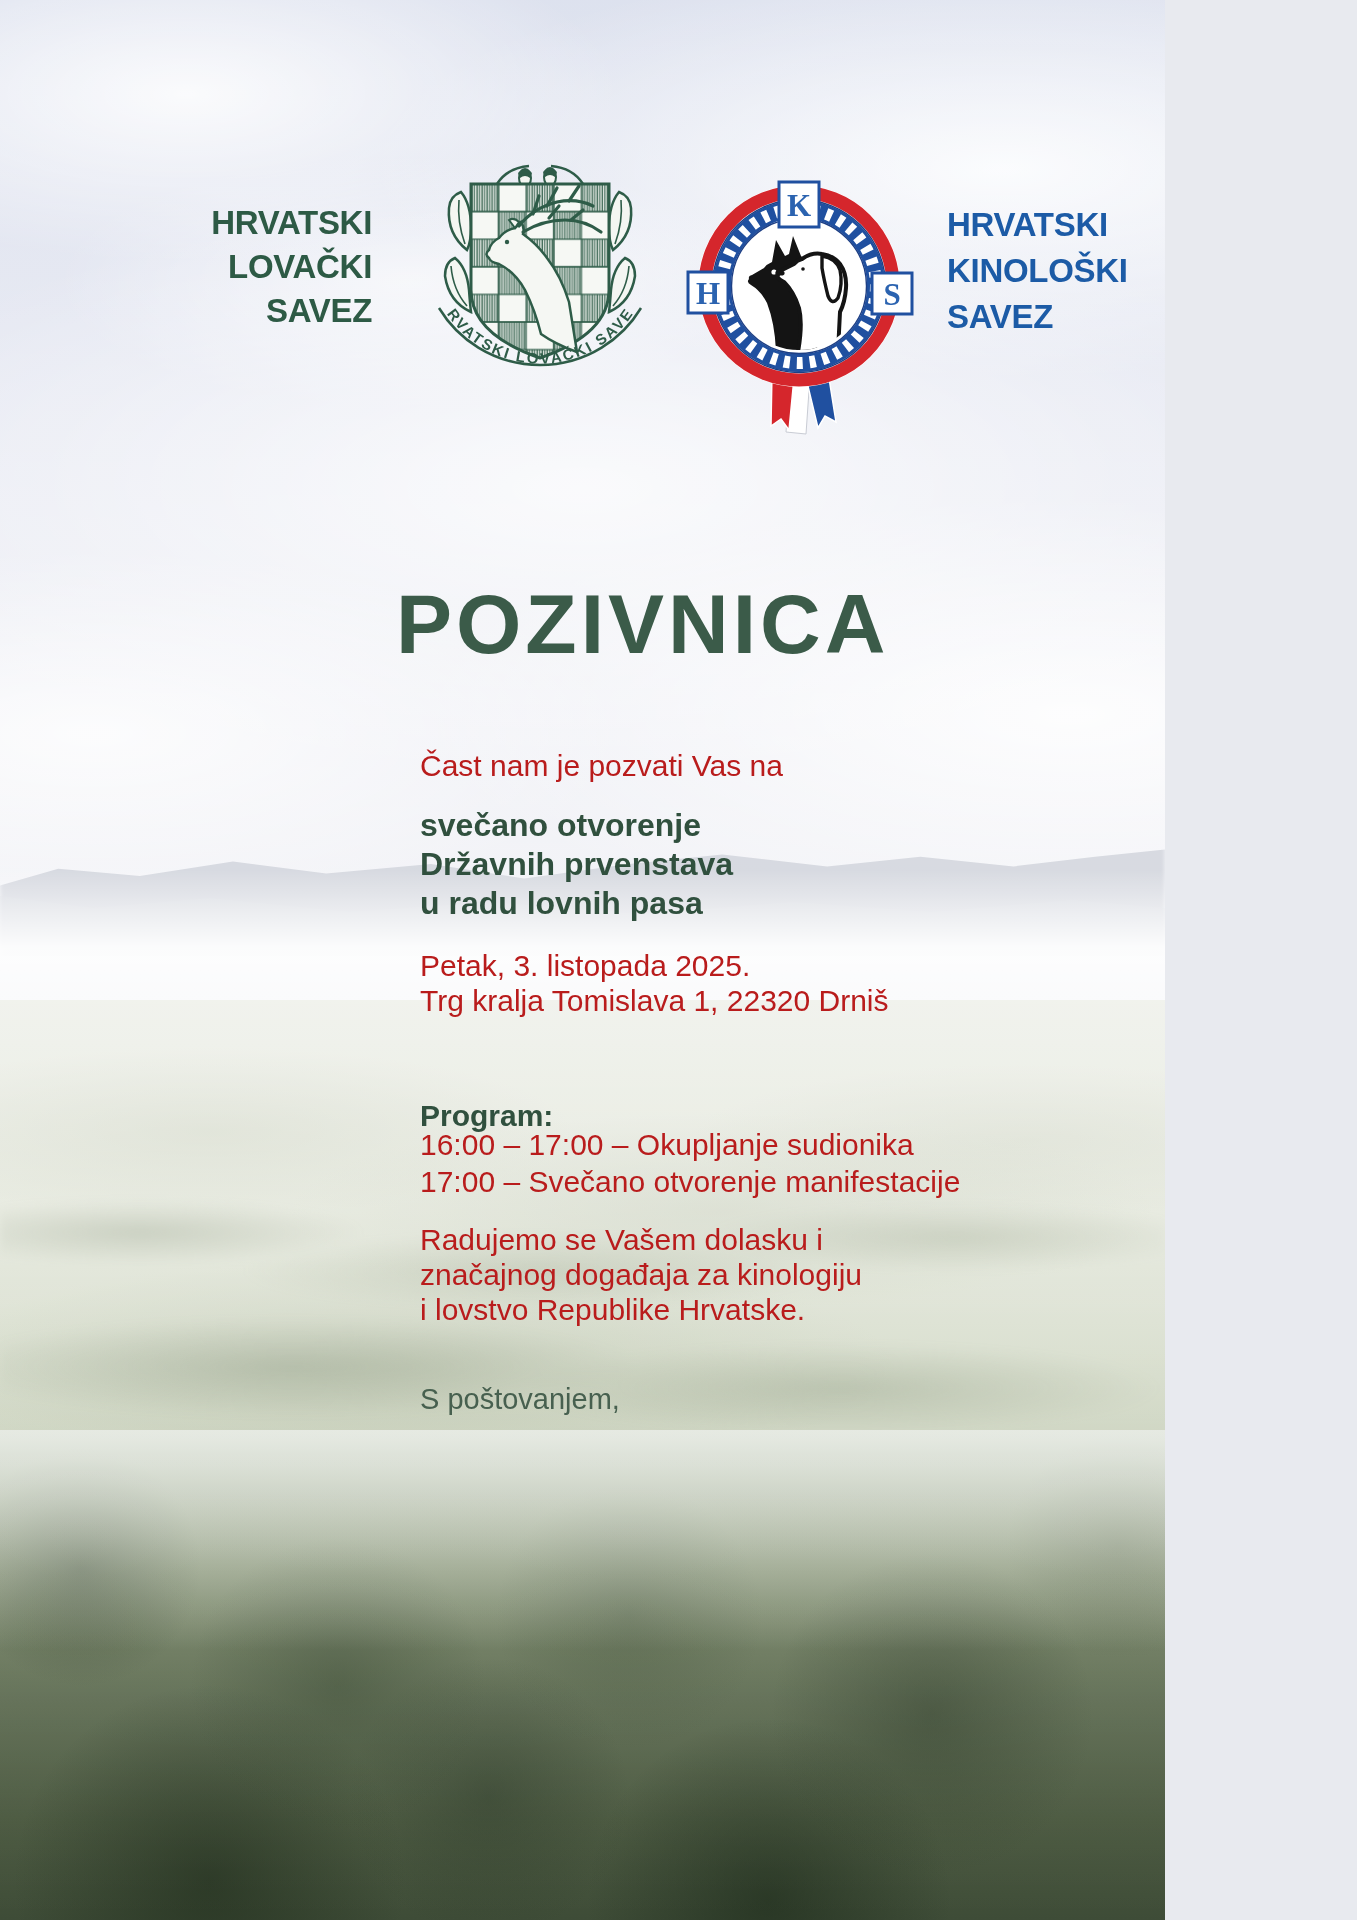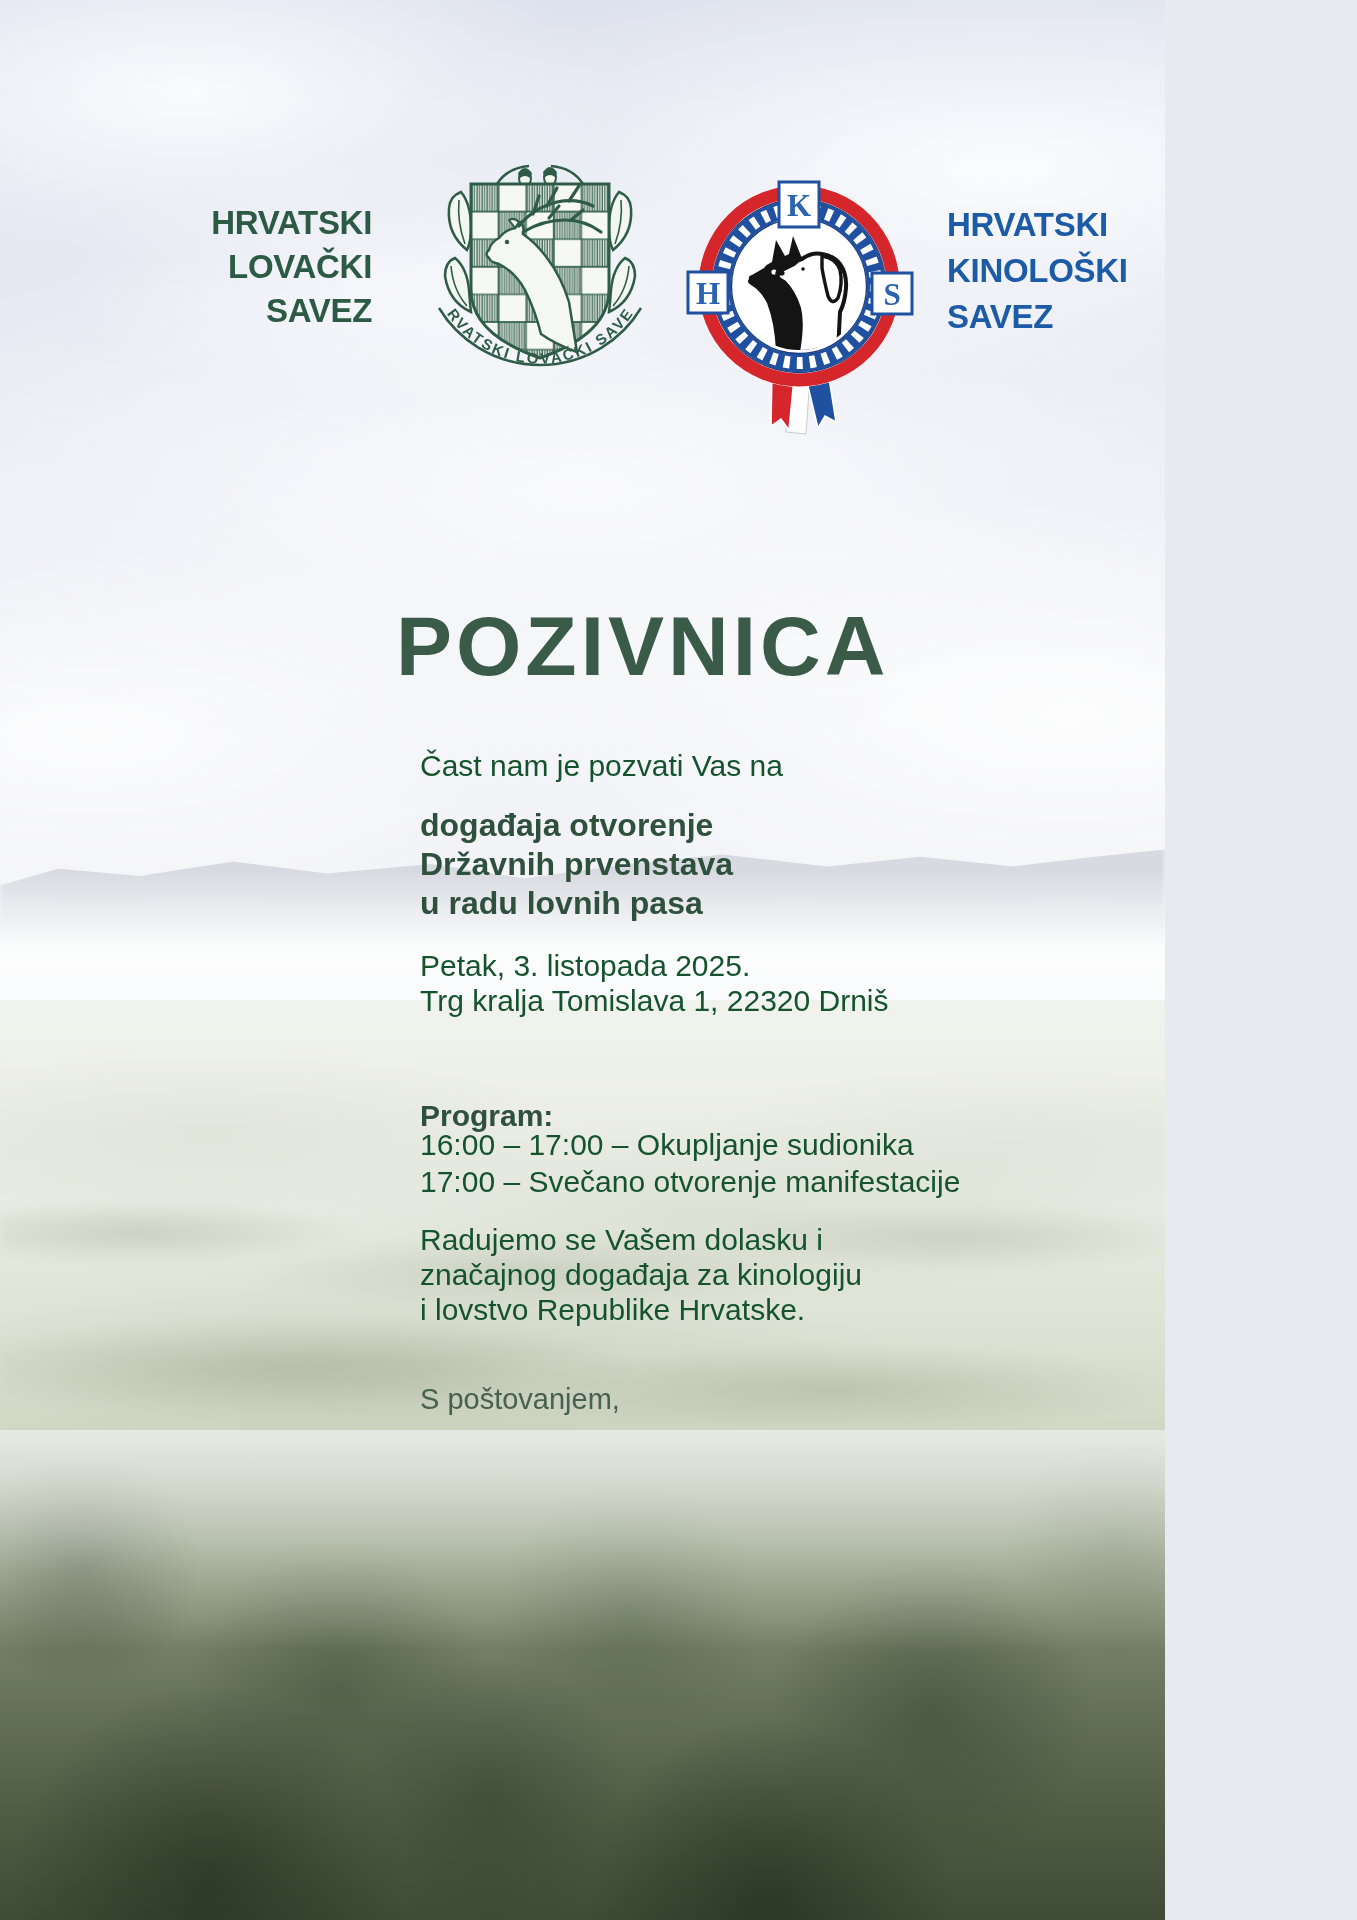--- a/index.html
+++ b/index.html
@@ -48,22 +48,22 @@
     linear-gradient(180deg,#9fab90 0%,#7b8969 28%,#5e6c52 55%,#4a583f 80%,#3e4c37 100%);}
   .forest-haze{top:1430px;height:220px;background:linear-gradient(180deg,rgba(235,239,233,.85),rgba(235,239,233,0));}
   .wash{top:0;height:1920px;background:linear-gradient(180deg,rgba(255,255,255,.25) 0%,rgba(255,255,255,.42) 28%,rgba(255,255,255,.5) 50%,rgba(255,255,255,.32) 68%,rgba(255,255,255,.08) 82%,rgba(255,255,255,0) 100%);}
   
   .org-text{position:absolute;font-weight:bold;letter-spacing:-.3px;}
   .org-left{left:150px;top:201px;width:222px;text-align:right;font-size:33px;line-height:44px;color:#2d5a45;}
   .org-right{left:947px;top:202px;font-size:33px;line-height:46px;color:#1c5ba6;}
   .emblem-hls{position:absolute;left:437px;top:162px;width:206px;height:252px;}
   .emblem-hks{position:absolute;left:686px;top:172px;width:230px;height:268px;}
   
-  .title{position:absolute;left:396px;top:598px;font-size:84px;font-weight:600;letter-spacing:4px;color:#3b5b49;}
-  .tblock{position:absolute;left:420px;color:#14532d;font-size:30px;line-height:36px;}
+  .title{position:absolute;left:396px;top:576px;font-size:84px;font-weight:600;letter-spacing:4px;color:#3b5b49;}
+  .tblock{position:absolute;left:420px;color:#b91c1c;font-size:30px;line-height:36px;}
   .intro{top:748px;}
   .event{top:806px;font-weight:bold;font-size:32px;line-height:39px;color:#30503e;}
   .when{top:948px;line-height:35px;}
   .program-label{top:1050px;font-weight:bold;color:#30503e;margin-top:48px;}
   .program{top:1094px;line-height:37px;margin-top:32px;}
   .closing{top:1190px;line-height:35px;margin-top:32px;}
   .signature{top:1382px;font-size:29px;line-height:34px;color:#47604f;text-align:right;}
 </style>
 </head>
 <body>
@@ -202,21 +202,21 @@
     <div>HRVATSKI</div>
     <div>KINOLOŠKI</div>
     <div>SAVEZ</div>
   </div>
 
   <div class="title">POZIVNICA</div>
 
   <div class="tblock intro">Čast nam je pozvati Vas na</div>
 
   <div class="tblock event">
-    <div>događaja otvorenje</div>
+    <div>svečano otvorenje</div>
     <div>Državnih prvenstava</div>
     <div>u radu lovnih pasa</div>
   </div>
 
   <div class="tblock when">
     <div>Petak, 3. listopada 2025.</div>
     <div>Trg kralja Tomislava 1, 22320 Drniš</div>
   </div>
 
   <div class="tblock program-label">Program:</div>

